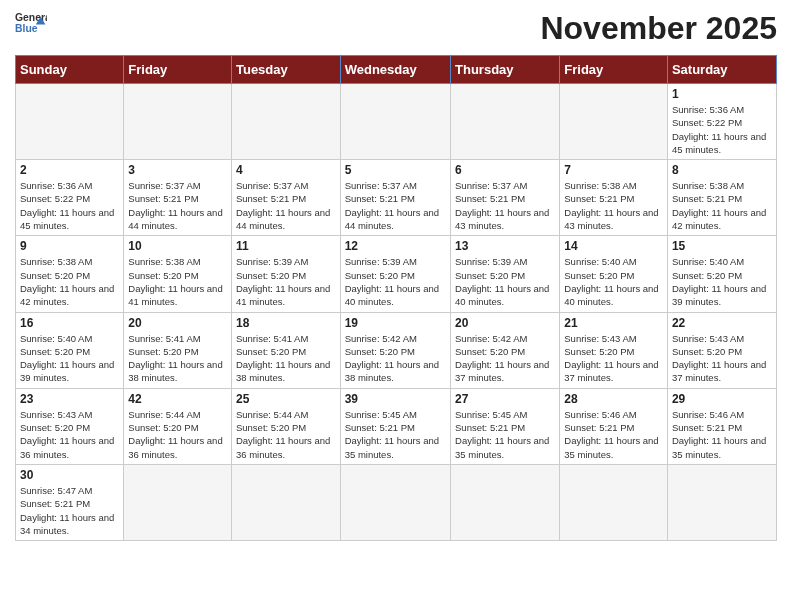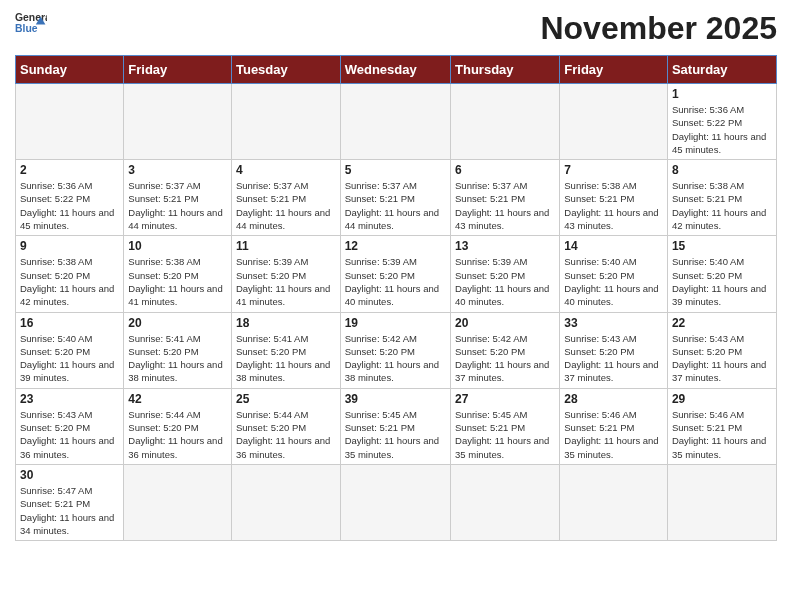--- a/index.html
+++ b/index.html
@@ -197,21 +197,21 @@
         </td>
         <td>
           <span class="day-number">19</span>
           <div class="day-info">Sunrise: 5:42 AM<br>Sunset: 5:20 PM<br>Daylight: 11 hours and 38 minutes.</div>
         </td>
         <td>
           <span class="day-number">20</span>
           <div class="day-info">Sunrise: 5:42 AM<br>Sunset: 5:20 PM<br>Daylight: 11 hours and 37 minutes.</div>
         </td>
         <td>
-          <span class="day-number">33</span>
+          <span class="day-number">21</span>
           <div class="day-info">Sunrise: 5:43 AM<br>Sunset: 5:20 PM<br>Daylight: 11 hours and 37 minutes.</div>
         </td>
         <td>
           <span class="day-number">22</span>
           <div class="day-info">Sunrise: 5:43 AM<br>Sunset: 5:20 PM<br>Daylight: 11 hours and 37 minutes.</div>
         </td>
       </tr>
       <tr>
         <td>
           <span class="day-number">23</span>

